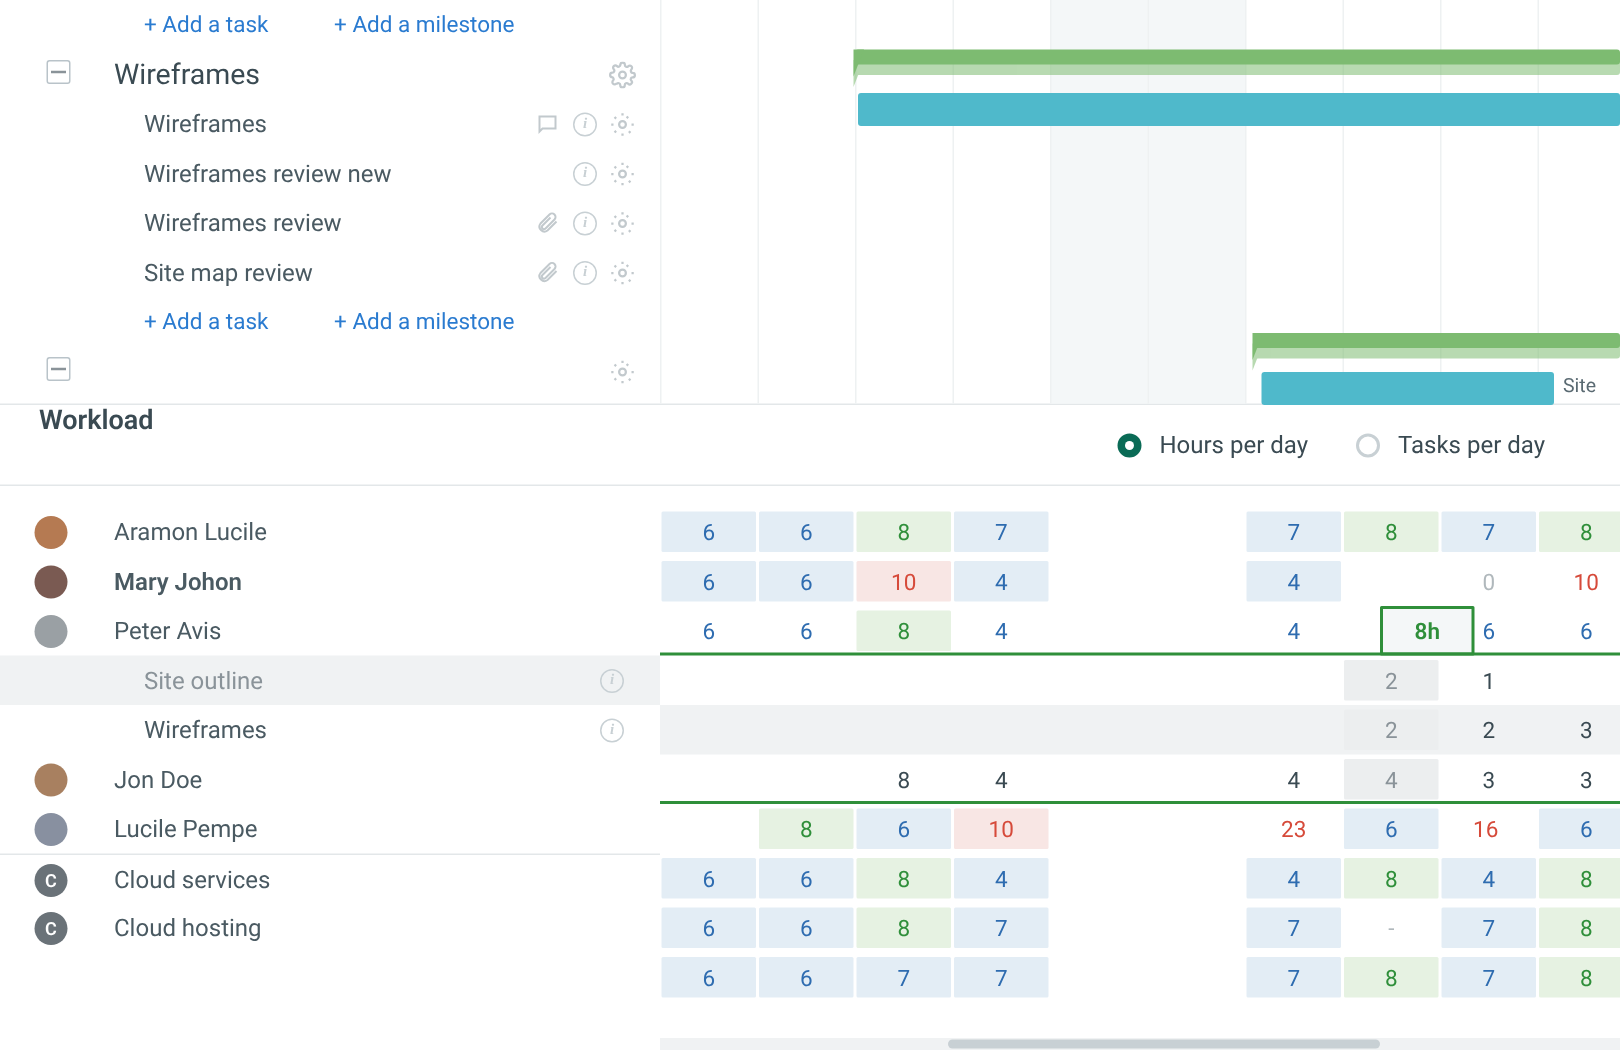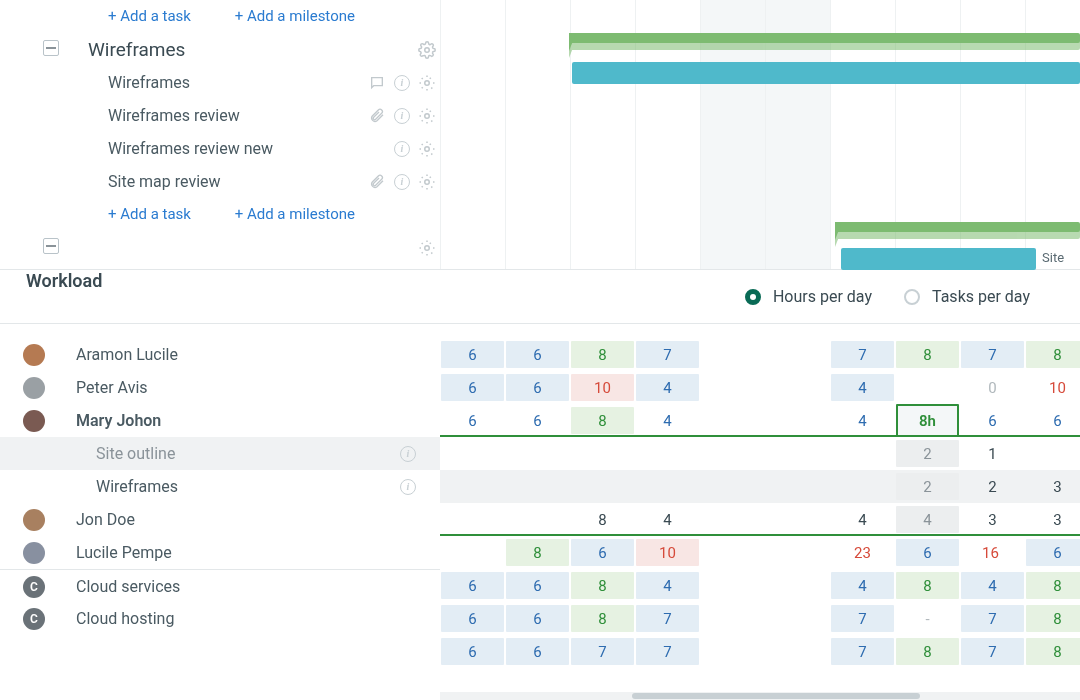--- a/index.html
+++ b/index.html
@@ -1,18 +1,18 @@
 <!DOCTYPE html>
 <html><head>
 <meta charset="utf-8">
 <style>
 * { box-sizing: border-box; margin: 0; padding: 0; }
 body { font-family: -apple-system, BlinkMacSystemFont, "Segoe UI", Roboto, Helvetica, Arial, sans-serif; font-size: 15px; color: #3a4a52; background: #fff; width: 1080px; height: 700px; overflow: hidden; position: relative; }
 .gantt-section { width: 100%; height: 270px; position: relative; border-bottom: 1px solid #e3e7e9; }
-.gantt-left { width: 440px; height: 100%; float: left; position: relative; margin-left: 12px; }
+.gantt-left { width: 440px; height: 100%; float: left; position: relative; }
 .gantt-right { position: absolute; left: 440px; top: 0; right: 0; height: 100%; }
 .grid-col { position: absolute; top: 0; bottom: 0; width: 65px; border-left: 1px solid #eef1f2; }
 .grid-col.weekend { background: #f4f7f8; }
 .task-row { height: 33px; line-height: 33px; position: relative; }
 .task-row.group { font-size: 19px; color: #3a4a52; }
 .task-row .collapse-box { position: absolute; left: 31px; top: 7px; width: 16px; height: 16px; border: 1px solid #b9c3c9; border-radius: 2px; display: flex; align-items: center; justify-content: center; cursor: pointer; background: #fff; }
 .task-row .collapse-box svg { width: 10px; height: 2px; }
 .task-label { position: absolute; left: 76px; right: 10px; white-space: nowrap; overflow: hidden; text-overflow: ellipsis; }
 .task-row.child .task-label { left: 96px; font-size: 16px; color: #4a5a62; }
 .add-row { height: 33px; line-height: 33px; }
@@ -112,40 +112,40 @@
         <span class="icon-btn gear-icon">
             <svg viewBox="0 0 24 24" fill="none" stroke="#c2c9cd" stroke-width="2">
               <circle cx="12" cy="12" r="3"></circle>
               <path d="M12 2v2m0 16v2m10-10h-2M4 12H2m15.07-7.07l-1.41 1.41M6.34 17.66l-1.41 1.41m0-13.73l1.41 1.41m11.32 11.32l1.41 1.41"></path>
             </svg>
           </span>
       </div>
     </div>
 
     <div class="task-row child">
+      <span class="task-label">Wireframes review  new</span>
+      <div class="row-icons">
+        <span class="icon-btn info-icon"></span>
+        <span class="icon-btn gear-icon">
+            <svg viewBox="0 0 24 24" fill="none" stroke="#c2c9cd" stroke-width="2">
+              <circle cx="12" cy="12" r="3"></circle>
+              <path d="M12 2v2m0 16v2m10-10h-2M4 12H2m15.07-7.07l-1.41 1.41M6.34 17.66l-1.41 1.41m0-13.73l1.41 1.41m11.32 11.32l1.41 1.41"></path>
+            </svg>
+          </span>
+      </div>
+    </div>
+
+    <div class="task-row child">
       <span class="task-label">Wireframes review</span>
       <div class="row-icons">
         <span class="icon-btn attach-icon">
             <svg viewBox="0 0 24 24" fill="none" stroke="#c2c9cd" stroke-width="2">
               <path d="M21 10l-9 9a5 5 0 0 1-7-7l9-9a3.5 3.5 0 0 1 5 5l-9 9a2 2 0 0 1-3-3l8-8"></path>
             </svg>
           </span>
-        <span class="icon-btn info-icon"></span>
-        <span class="icon-btn gear-icon">
-            <svg viewBox="0 0 24 24" fill="none" stroke="#c2c9cd" stroke-width="2">
-              <circle cx="12" cy="12" r="3"></circle>
-              <path d="M12 2v2m0 16v2m10-10h-2M4 12H2m15.07-7.07l-1.41 1.41M6.34 17.66l-1.41 1.41m0-13.73l1.41 1.41m11.32 11.32l1.41 1.41"></path>
-            </svg>
-          </span>
-      </div>
-    </div>
-
-    <div class="task-row child">
-      <span class="task-label">Wireframes review  new</span>
-      <div class="row-icons">
         <span class="icon-btn info-icon"></span>
         <span class="icon-btn gear-icon">
             <svg viewBox="0 0 24 24" fill="none" stroke="#c2c9cd" stroke-width="2">
               <circle cx="12" cy="12" r="3"></circle>
               <path d="M12 2v2m0 16v2m10-10h-2M4 12H2m15.07-7.07l-1.41 1.41M6.34 17.66l-1.41 1.41m0-13.73l1.41 1.41m11.32 11.32l1.41 1.41"></path>
             </svg>
           </span>
       </div>
     </div>
 
@@ -228,27 +228,27 @@
   </div>
 </div>
 
 <div class="workload-body">
   <div class="wl-left" id="wl-names">
       <div style="height:14px"></div>
       <div class="wl-row">
     <div class="wl-avatar" style="background:#b57a52"></div>
     <span class="wl-name">Aramon Lucile</span>
   </div>
-      <div class="wl-row">
-    <div class="wl-avatar" style="background:#9aa0a4"></div>
-    <span class="wl-name">Peter Avis</span>
-  </div>
       <div class="wl-row expanded-name">
     <div class="wl-avatar" style="background:#7a5a52"></div>
     <span class="wl-name">Mary Johon</span>
+  </div>
+      <div class="wl-row">
+    <div class="wl-avatar" style="background:#9aa0a4"></div>
+    <span class="wl-name">Peter Avis</span>
   </div>
       <div class="wl-row subtask highlight">
         <span class="wl-name">Site outline</span>
         <span class="icon-btn info-icon wl-info"></span>
       </div>
       <div class="wl-row subtask">
         <span class="wl-name">Wireframes</span>
         <span class="icon-btn info-icon wl-info"></span>
       </div>
       <div class="wl-row">
@@ -288,21 +288,21 @@
         <div class="wl-cell blue" style="left:391px">4</div>
         <div class="wl-cell plain-gray" style="left:521px">0</div>
         <div class="wl-cell plain-red" style="left:586px">10</div>
       </div>
       <div class="wl-cells">
         <div class="wl-cell plain-blue" style="left:1px">6</div>
         <div class="wl-cell plain-blue" style="left:66px">6</div>
         <div class="wl-cell green" style="left:131px">8</div>
         <div class="wl-cell plain-blue" style="left:196px">4</div>
         <div class="wl-cell plain-blue" style="left:391px">4</div>
-        <div class="wl-cell outline-green" style="left:456px">8h</div>
+        <div class="wl-cell outline-green" style="left:480px">8h</div>
         <div class="wl-cell plain-blue" style="left:521px">6</div>
         <div class="wl-cell plain-blue" style="left:586px">6</div>
         <div class="green-underline"></div>
       </div>
       <div class="wl-cells">
         <div class="wl-cell dimgray" style="left:456px">2</div>
         <div class="wl-cell plain" style="left:521px">1</div>
       </div>
       <div class="wl-cells">
         <div class="wl-cell dimgray" style="left:456px">2</div>

